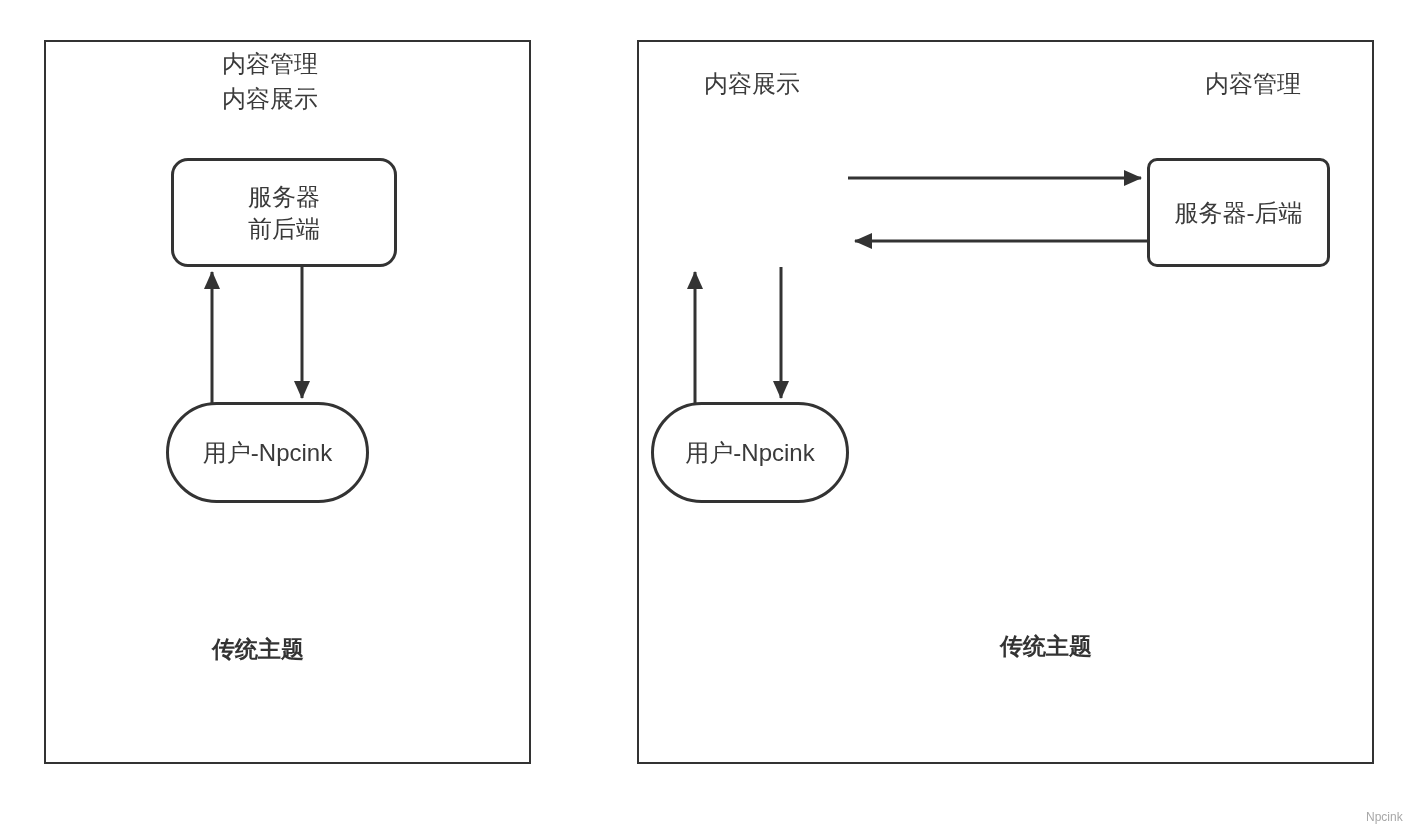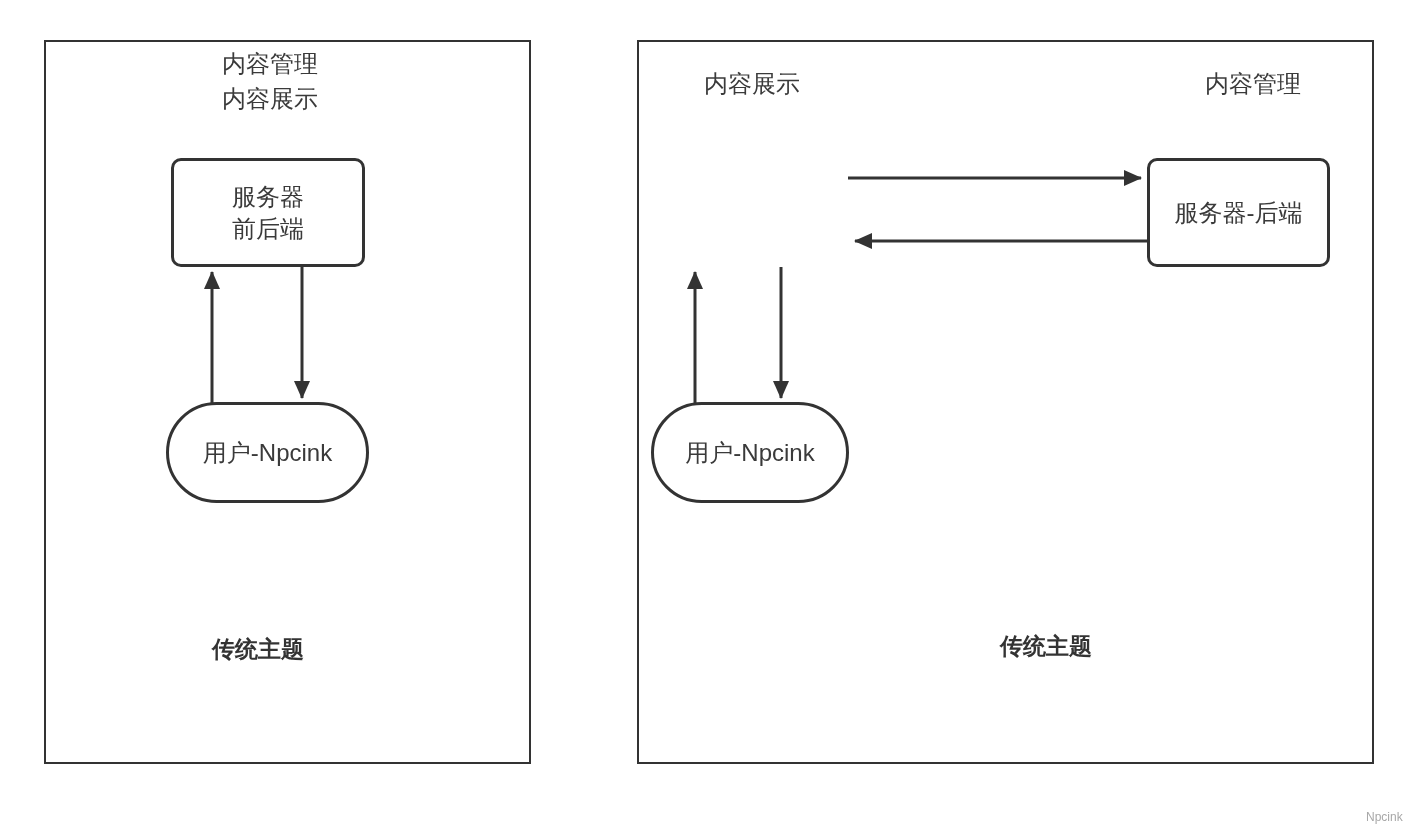--- a/index.html
+++ b/index.html
@@ -76,21 +76,21 @@
 
 <div id="canvas">
 
   <div class="panel" style="left:44px; top:40px; width:487px; height:724px;"></div>
 
   <div class="hdr" style="left:165px; top:46px; width:210px;">
     <div>内容管理</div>
     <div>内容展示</div>
   </div>
 
-  <div class="shape" style="left:171px; top:158px; width:194px; height:109px;">
+  <div class="shape" style="left:171px; top:158px; width:226px; height:109px;border-radius:17px;">
     <div>服务器</div>
     <div>前后端</div>
   </div>
 
   <div class="shape stadium" style="left:166px; top:402px; width:203px; height:101px;">
     <div>用户-Npcink</div>
   </div>
 
   <div class="caption" style="left:158px; top:634px; width:200px;">传统主题</div>
 

